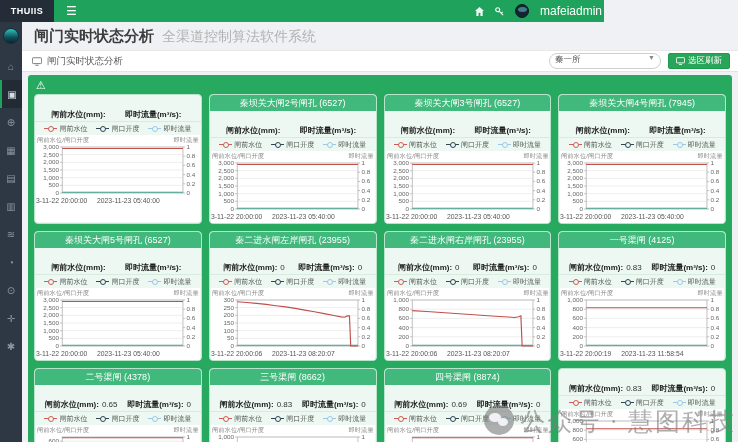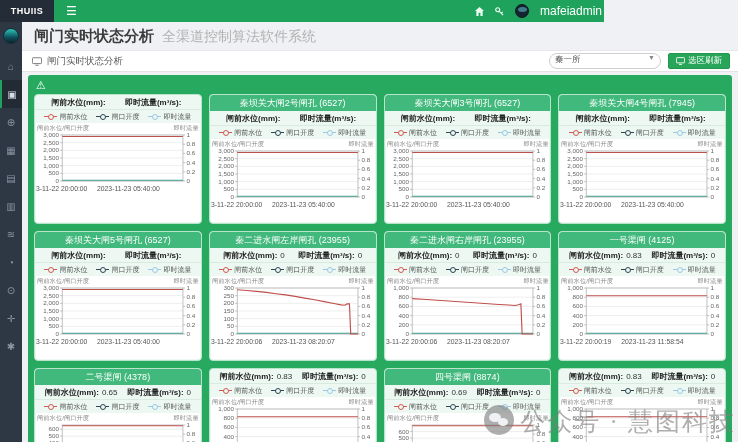--- a/index.html
+++ b/index.html
@@ -56,21 +56,21 @@
   .alert-ico { color:#fff; font-size:11px; line-height:14px; padding-left:2px; }
   .grid { margin-top:2px; display:grid; grid-template-columns:repeat(4,1fr);
     grid-auto-rows:130px; gap:7px; }
 
   .gate-card { background:#ecf8f1; border:1px solid #b9e4cc; border-radius:4px;
     display:flex; flex-direction:column; overflow:hidden; }
   .card-head { background:#41b87c; color:#fff; font-size:9px; height:16px; flex:0 0 16px;
     display:flex; align-items:center; justify-content:center; border-radius:3px 3px 0 0;
     white-space:nowrap; overflow:hidden; }
   .card-stats { height:15px; flex:0 0 15px; display:flex; align-items:center;
-    justify-content:space-evenly; border-bottom:1px solid #d7ecdf; }
+    justify-content:space-evenly; border-bottom:1px solid #d7ecdf;margin-top:12px; }
   .stat { font-size:8px; color:#333; white-space:nowrap; }
   .stat b { color:#1d1d1d; font-weight:bold; }
   .stat .val { margin-left:3px; }
   .card-legend { height:13px; flex:0 0 13px; display:flex; align-items:center;
     justify-content:center; gap:9px; }
   .lg-item { display:flex; align-items:center; gap:2px; font-size:7px; color:#555; cursor:pointer; }
   .lg-marker { width:13px; height:1px; background:var(--c); position:relative; }
   .lg-marker::after { content:""; position:absolute; left:4px; top:-2.5px; width:4px; height:4px;
     border:1px solid var(--c); border-radius:50%; background:#ecf8f1; }
   .chart-wrap { flex:1; background:#fff; margin:0 1px 1px 1px; }
@@ -762,20 +762,21 @@
               <text x="143.5" y="60" text-anchor="start" font-size="6" fill="#666">0</text>
               <rect x="25" y="12" width="115" height="46" fill="none" stroke="#b5b5b5" stroke-width="0.8"></rect>
               <line x1="25" y1="57.3" x2="140" y2="57.3" stroke="#3f9e8f" stroke-width="1.1"></line>
               <polyline points="25.0,12.7 140.0,12.7" fill="none" stroke="#bf4f4b" stroke-width="1.1"></polyline>
               <text x="1" y="7" text-anchor="start" font-size="6" fill="#888">闸前水位/闸口开度</text>
               <text x="155" y="7" text-anchor="end" font-size="6" fill="#888">即时流量</text>
             </svg>
     </div>
   </div>
         <div class="gate-card">
+    <div class="card-head">三号渠闸 (8662)</div>
     <div class="card-stats">
       <span class="stat"><b>闸前水位(mm):</b><span class="val">0.83</span></span>
       <span class="stat"><b>即时流量(m³/s):</b><span class="val">0</span></span>
     </div>
     <div class="card-legend">
       <span class="lg-item">
               <span class="lg-marker" style="--c: #d25b54;"></span>
               <span>闸前水位</span>
             </span>
       <span class="lg-item">

